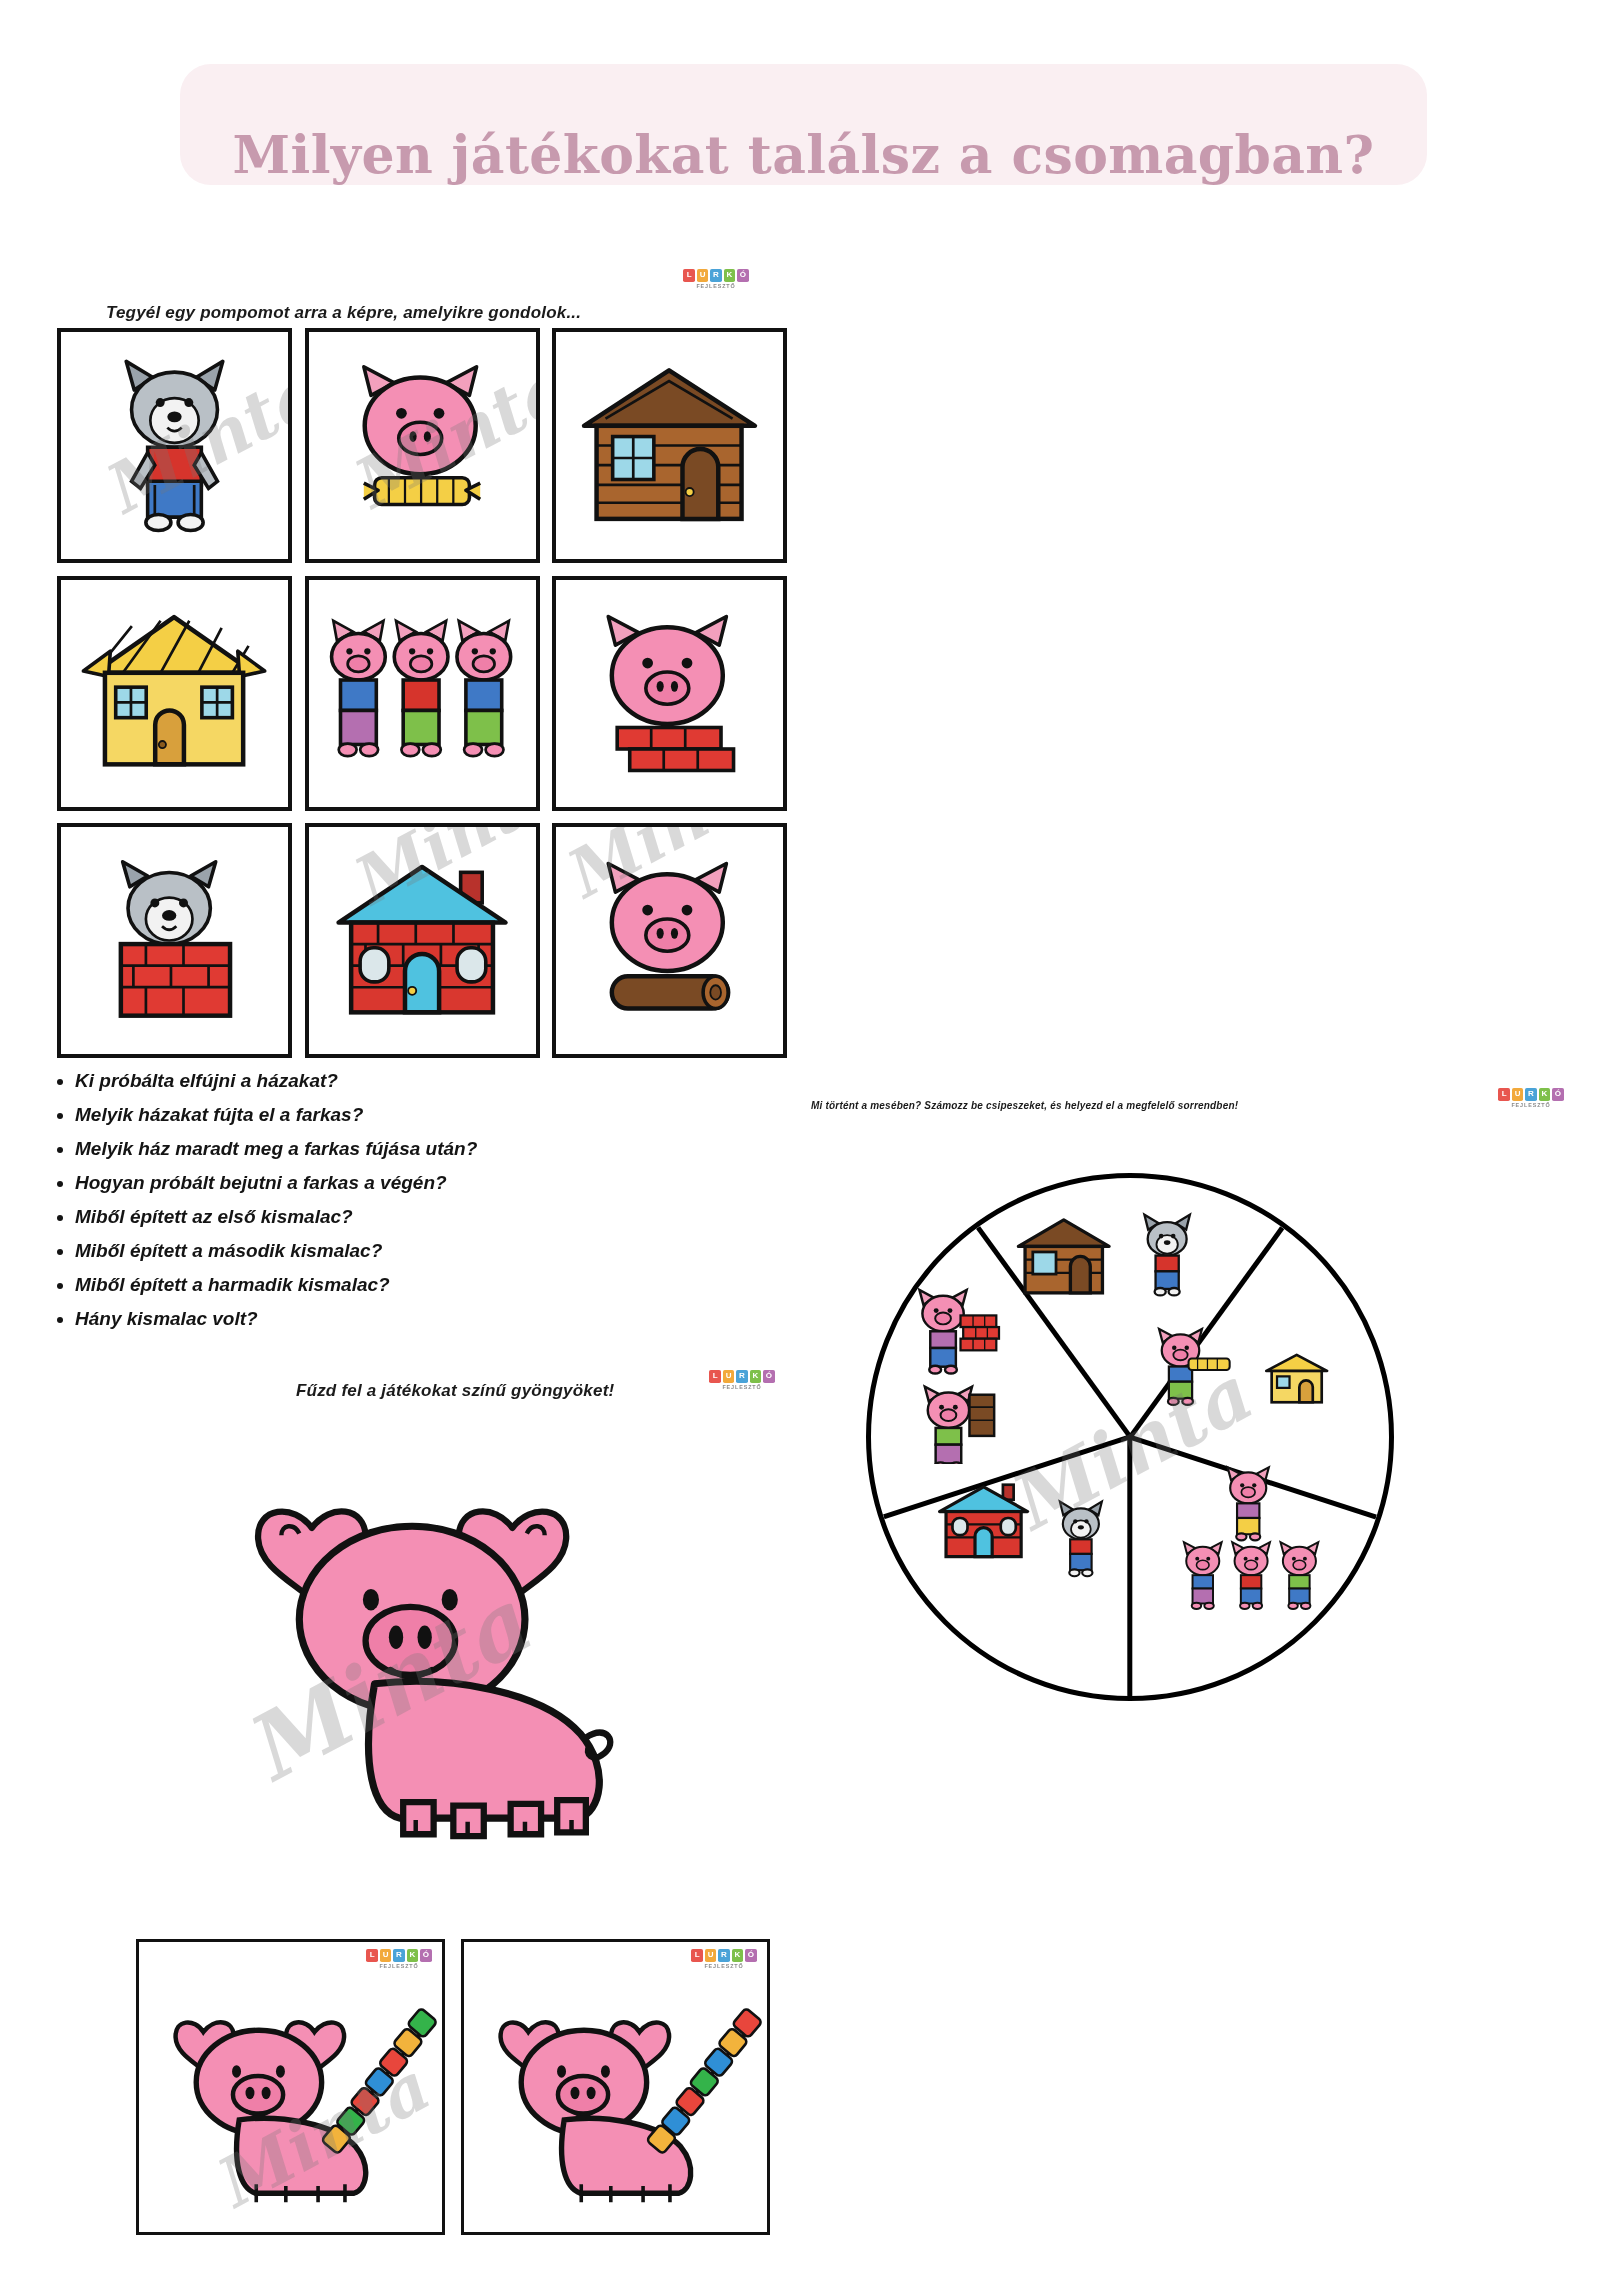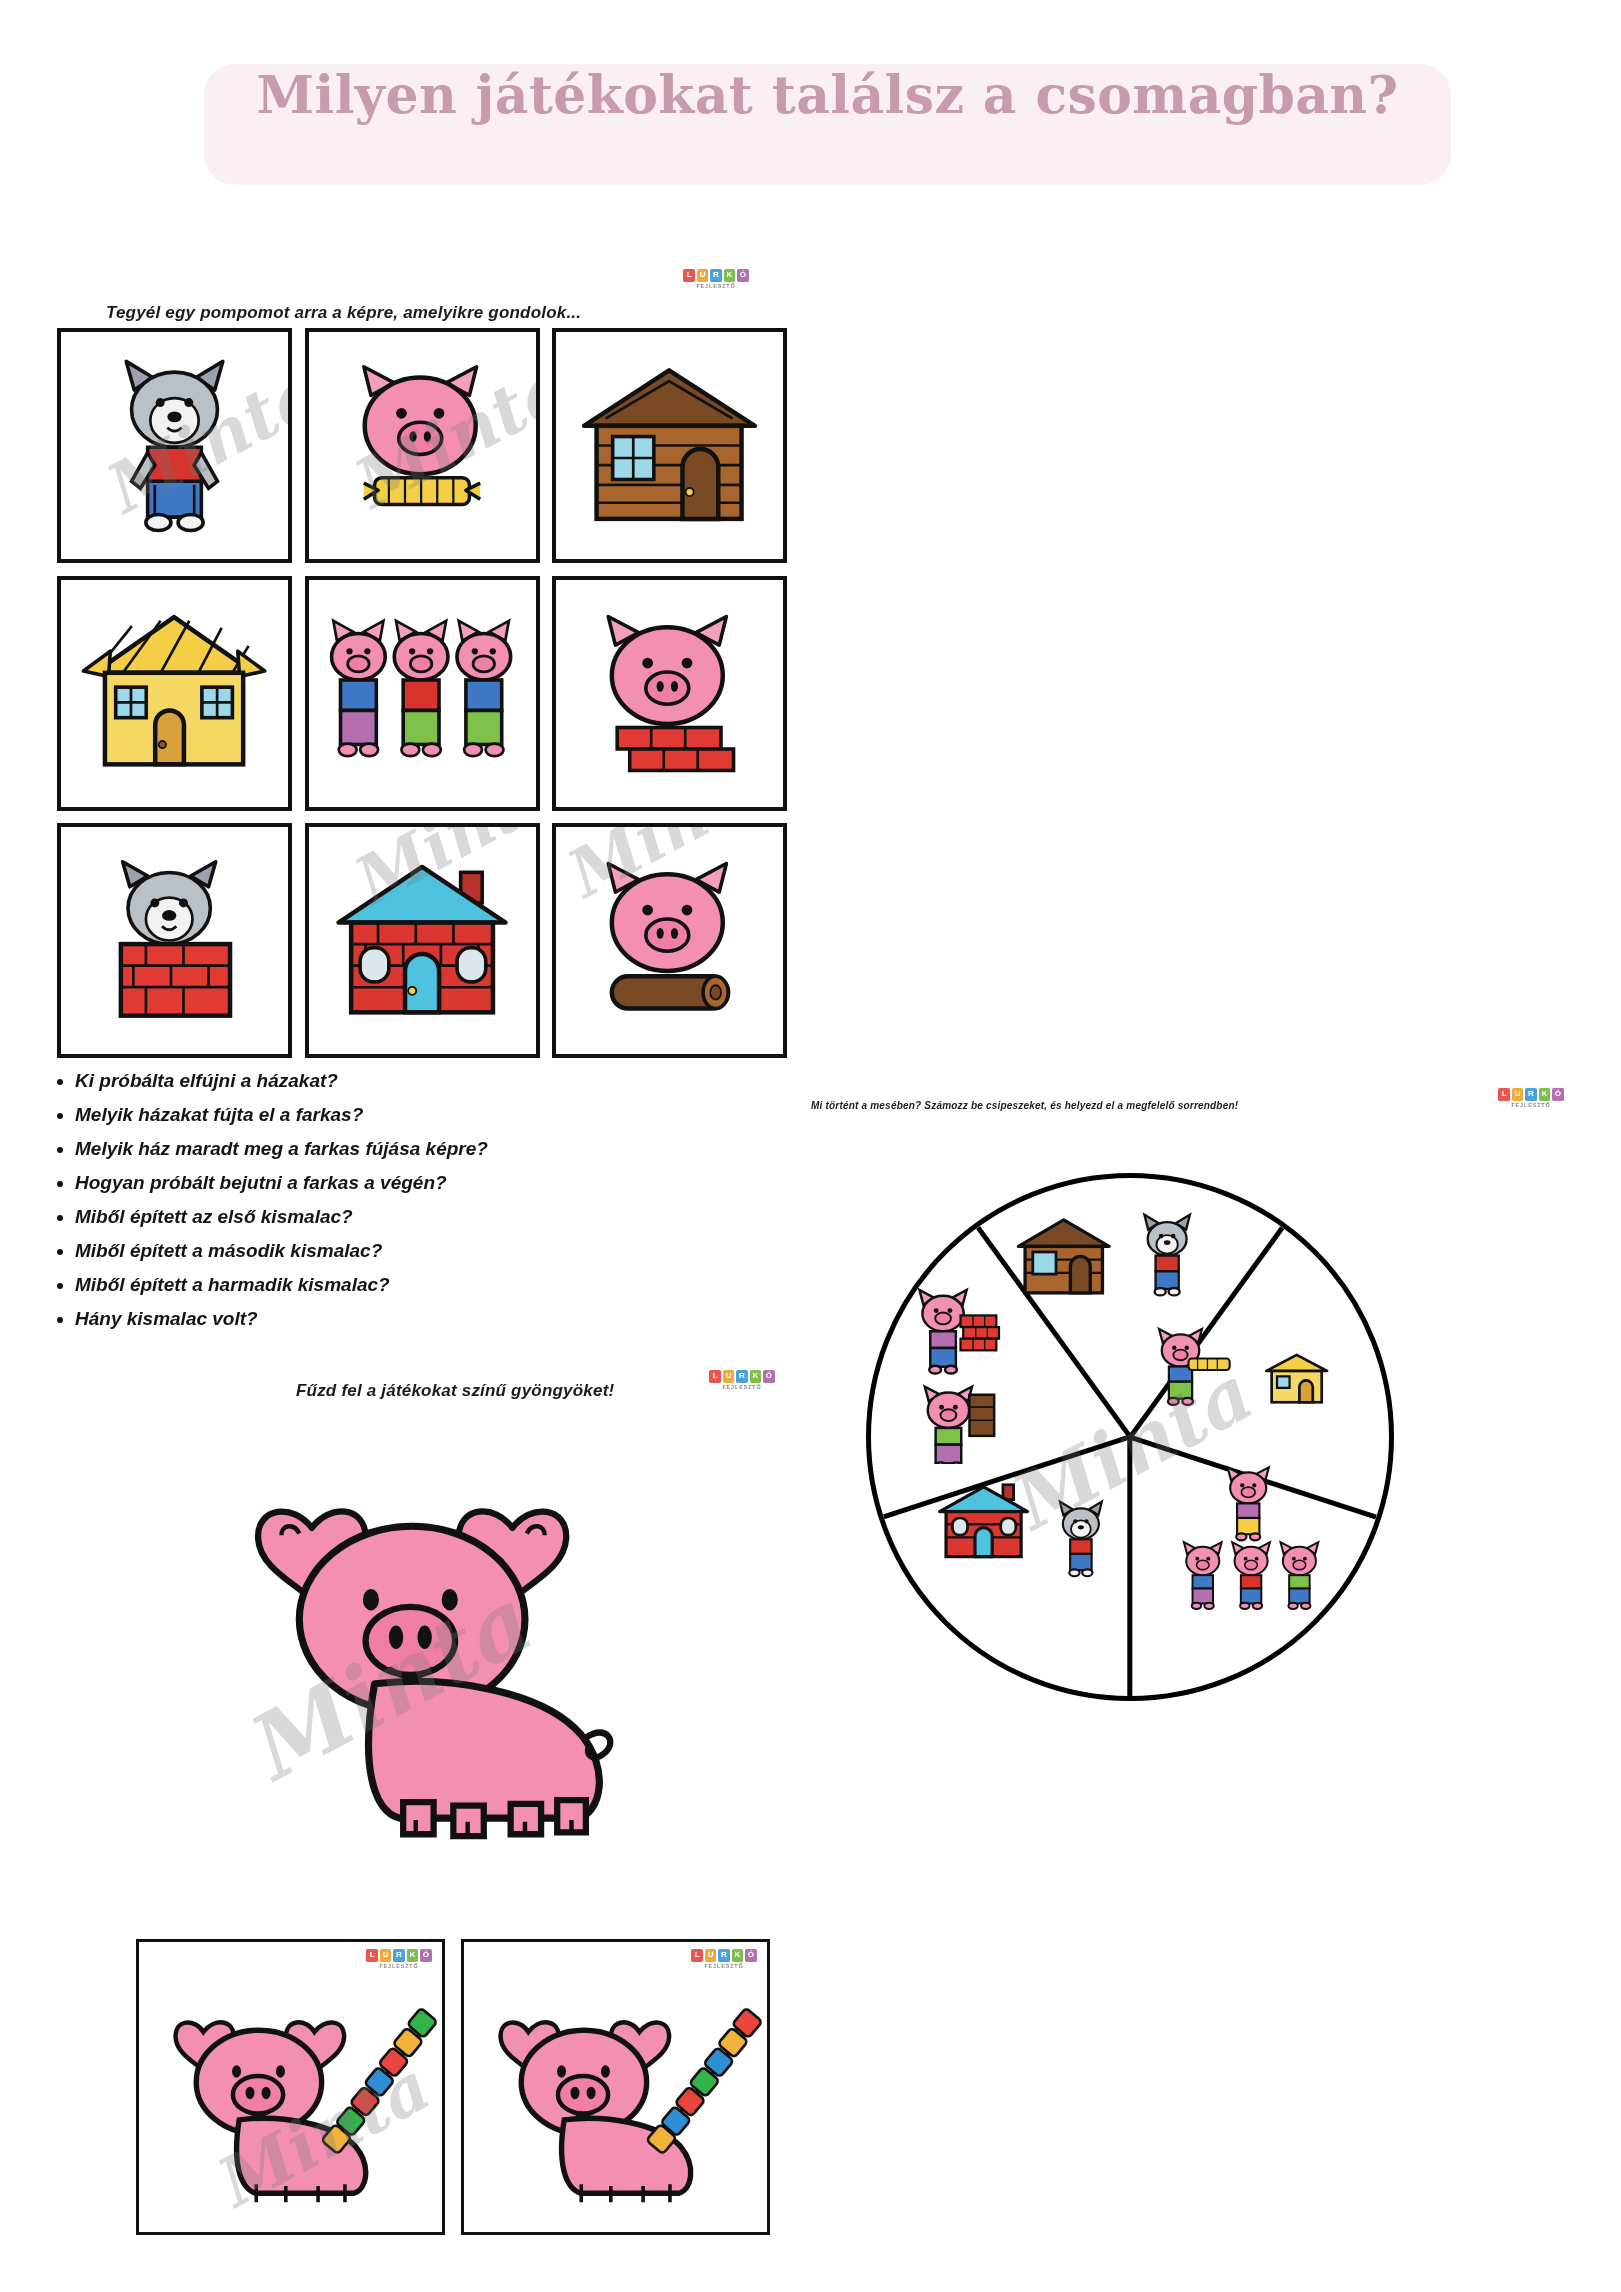--- a/index.html
+++ b/index.html
@@ -9,28 +9,28 @@
     height: 2293px;
     background: #ffffff;
     font-family: "Liberation Sans", sans-serif;
     position: relative;
     overflow: hidden;
   }
 
   
   .title-banner {
     position: absolute;
-    left: 204px;
+    left: 180px;
     top: 64px;
     width: 1247px;
     height: 121px;
     background: #faeff2;
     border-radius: 31px;
     display: flex;
-    align-items: flex-start;
+    align-items: flex-end;
     justify-content: center;
   }
   .title-text {
     font-family: "DejaVu Serif", serif;
     font-size: 52px;
     font-weight: bold;
     color: #c79aae;
     letter-spacing: 0.4px;
     white-space: nowrap;
   }
@@ -388,21 +388,21 @@
       <ellipse cx="156" cy="158" rx="14" ry="18" fill="#a9652e" stroke="#111" stroke-width="4"></ellipse>
       <ellipse cx="156" cy="158" rx="6" ry="8" fill="#7a4a24" stroke="#111" stroke-width="2"></ellipse>
     </svg>
     <div class="wm" style="left:5.4px; top:-39px; font-size:66px;">Minta</div>
   </div>
 </div>
 
 <ul class="qlist">
   <li>Ki próbálta elfújni a házakat?</li>
   <li>Melyik házakat fújta el a farkas?</li>
-  <li>Melyik ház maradt meg a farkas fújása képre?</li>
+  <li>Melyik ház maradt meg a farkas fújása után?</li>
   <li>Hogyan próbált bejutni a farkas a végén?</li>
   <li>Miből épített az első kismalac?</li>
   <li>Miből épített a második kismalac?</li>
   <li>Miből épített a harmadik kismalac?</li>
   <li>Hány kismalac volt?</li>
 </ul>
 
 <div style="position:absolute; left:811px; top:1100px; font-size:10px;" class="instruction">Mi történt a mesében? Számozz be csipeszeket, és helyezd el a megfelelő sorrendben!</div>
 
 <div style="position:absolute; left:1497px; top:1088px;" class="logo">

